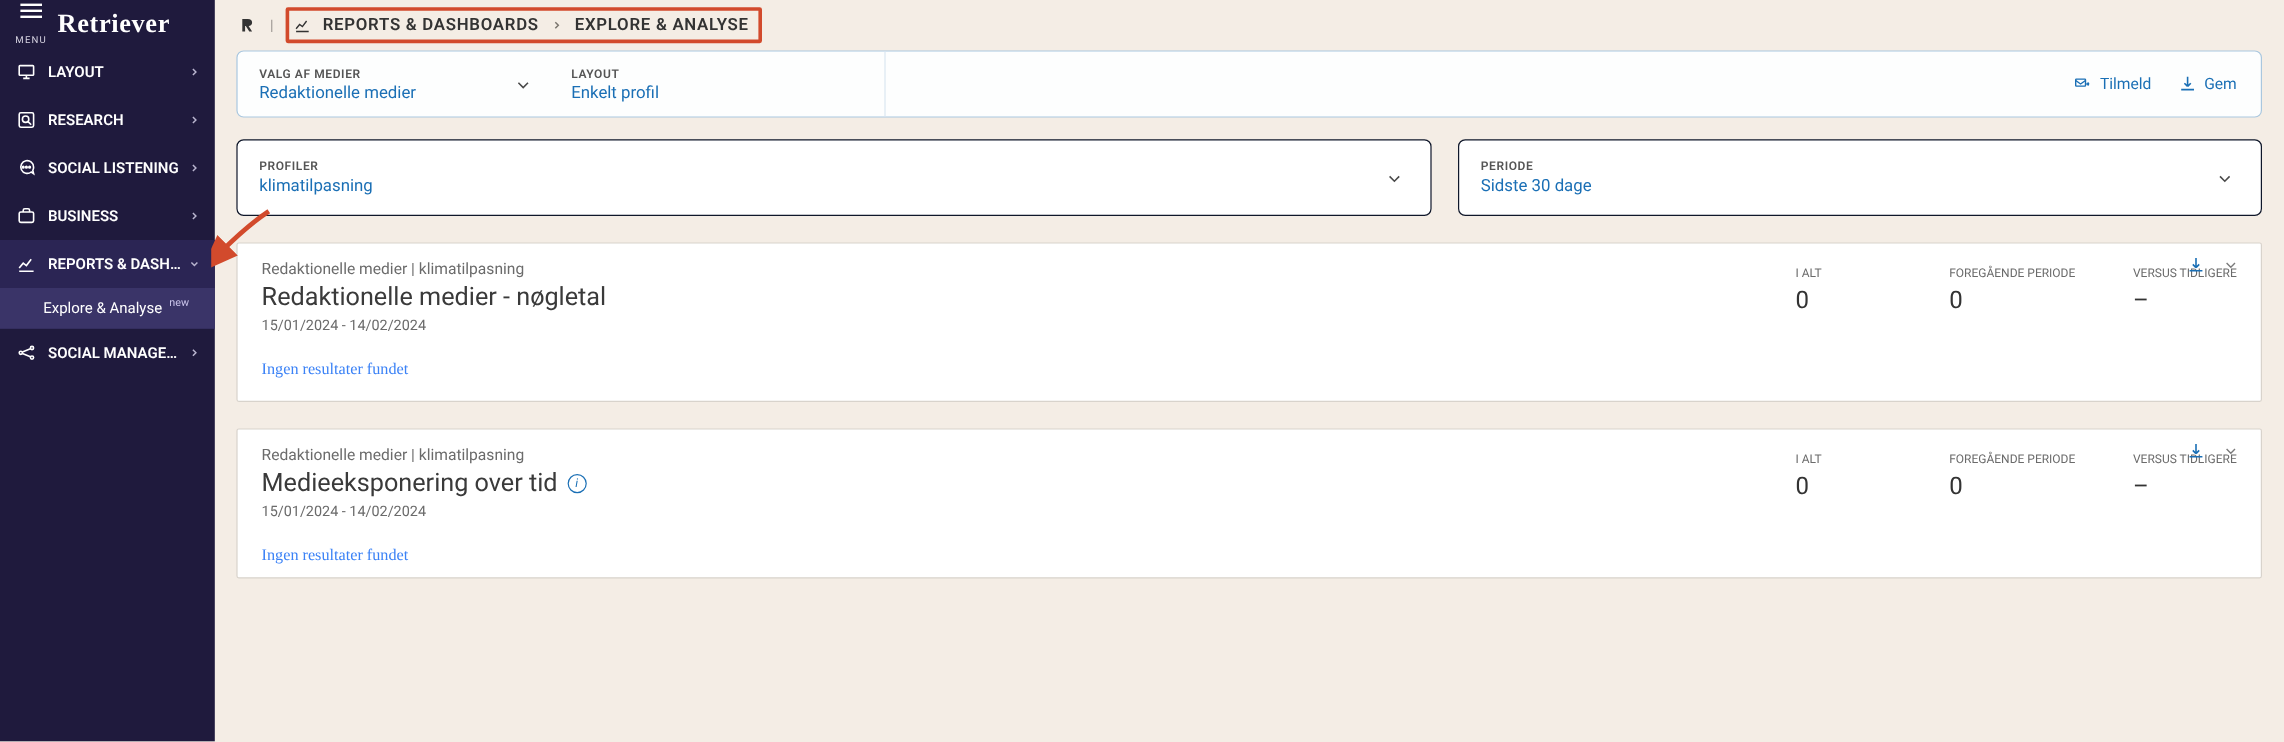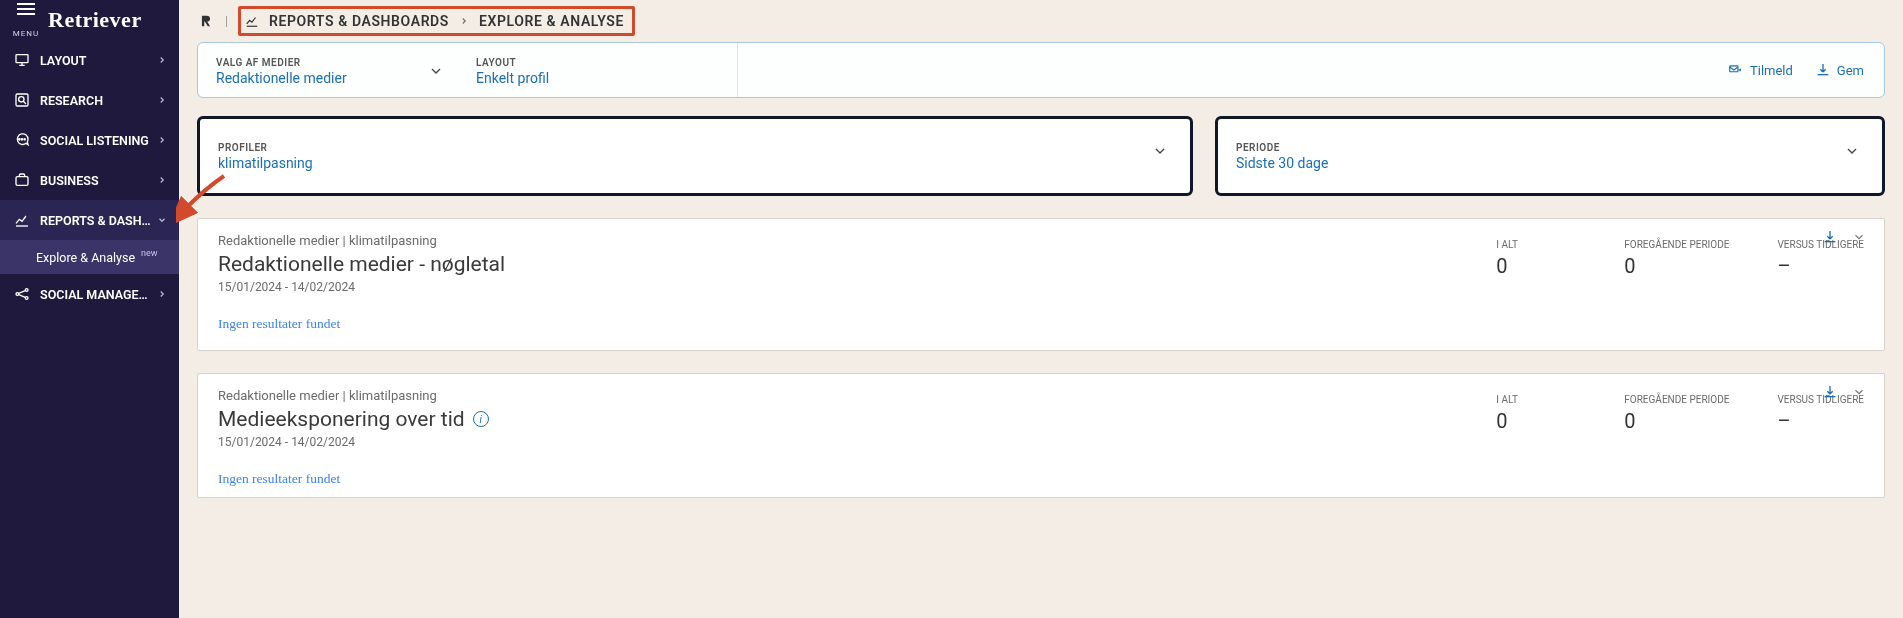--- a/index.html
+++ b/index.html
@@ -88,22 +88,22 @@
   .fc-value { font-size:14px; color:#1a6fb5; margin-top:2px;}
   .fc-chev { position:absolute; right:14px; top:20px; color:#4a4a4a;}
   .filterbar .actions { margin-left:auto; display:flex; align-items:center; gap:22px; padding-right:20px;}
   .act { display:flex; align-items:center; gap:6px; color:#1a6fb5; font-size:13px; cursor:pointer;}
   .act svg { color:#1a6fb5;}
 
   .filterrow2 {
     display:flex; gap:22px; margin-top:18px;
   }
   .selectcard {
-    border:3px solid #0f172a; border-radius:6px; background:#fff;
-    height:80px; display:flex; flex-direction:column; justify-content:center;
+    border:1px solid #0f172a; border-radius:6px; background:#fff;
+    height:64px; display:flex; flex-direction:column; justify-content:center;
     padding:6px 18px; position:relative; cursor:pointer;
   }
   .sc-prof { flex:1; }
   .sc-per { width:670px; }
   .selectcard .fc-chev{ right:22px; top:24px;}
 
   
   .card {
     border:1px solid #d8d3cc; border-radius:2px; background:#fff;
     margin-top:22px; padding:14px 20px 18px 20px; position:relative;

